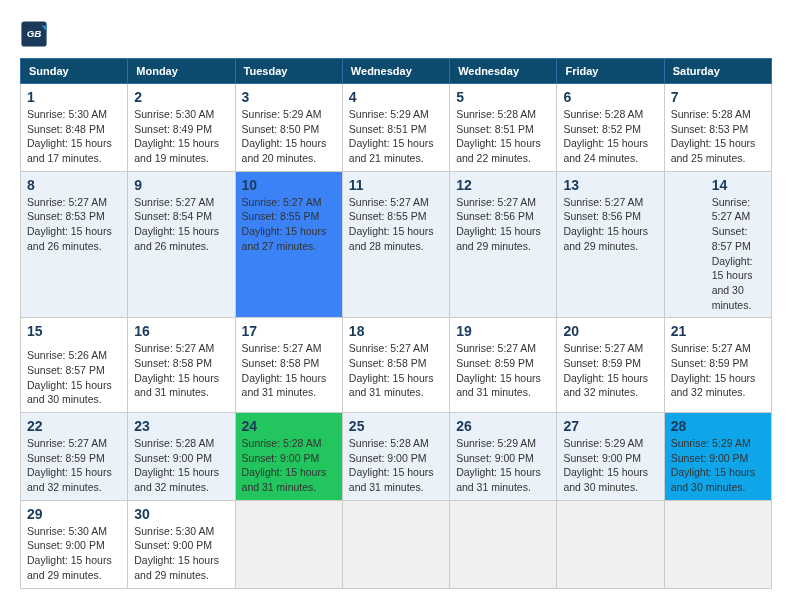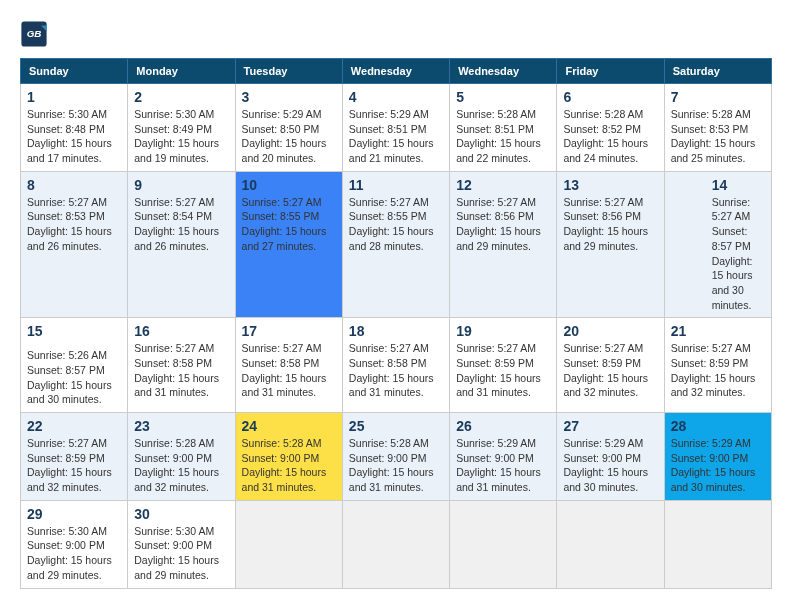--- a/index.html
+++ b/index.html
@@ -280,21 +280,21 @@
 Daylight: 15 hours
 and 32 minutes.</div>
         </td>
         <td style="background: rgb(234, 241, 248);">
           <span class="day-number">23</span>
           <div class="day-info" style="white-space: pre-line;">Sunrise: 5:28 AM
 Sunset: 9:00 PM
 Daylight: 15 hours
 and 32 minutes.</div>
         </td>
-        <td style="background: #fde047; margin-top: 27px;">
+        <td style="background: #22c55e; margin-top: 27px;">
           <span class="day-number">24</span>
           <div class="day-info" style="white-space: pre-line;">Sunrise: 5:28 AM
 Sunset: 9:00 PM
 Daylight: 15 hours
 and 31 minutes.</div>
         </td>
         <td style="background: rgb(234, 241, 248);">
           <span class="day-number">25</span>
           <div class="day-info" style="white-space: pre-line;">Sunrise: 5:28 AM
 Sunset: 9:00 PM

